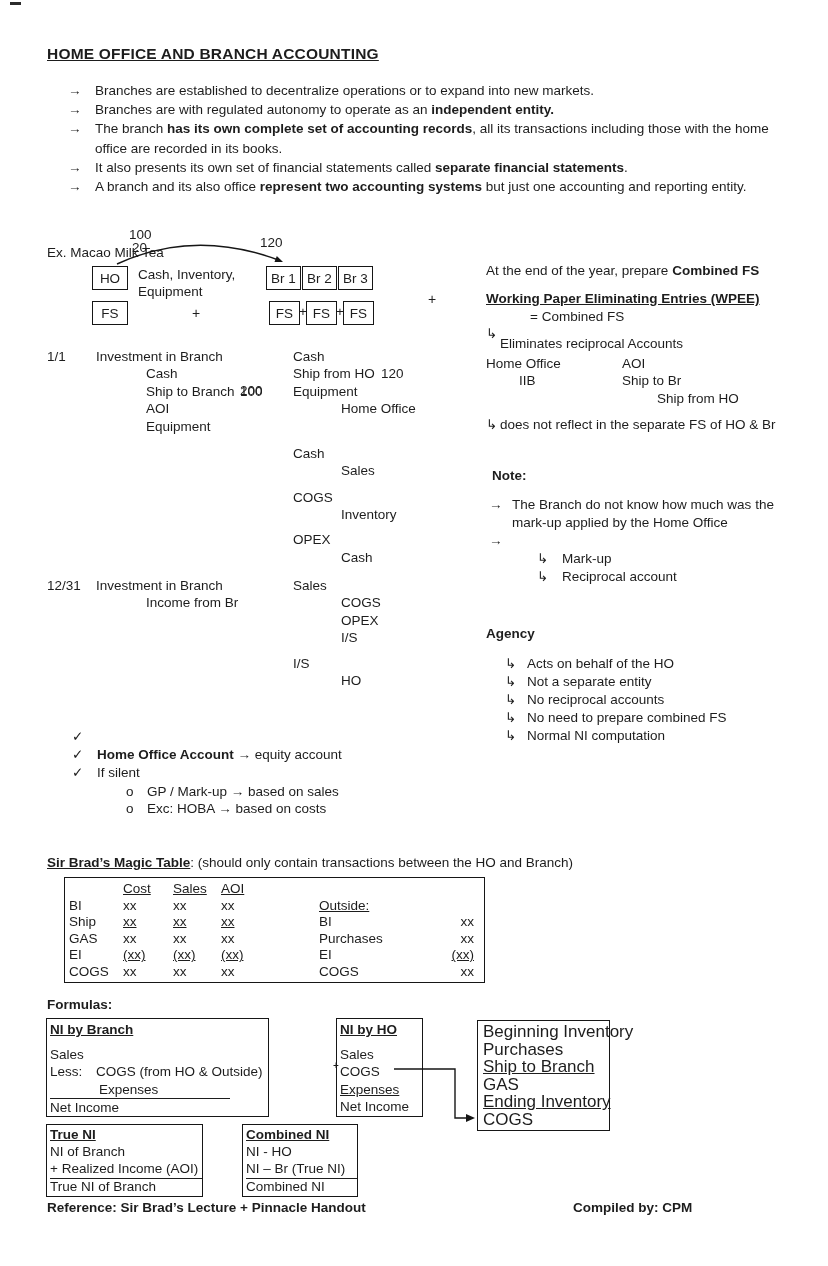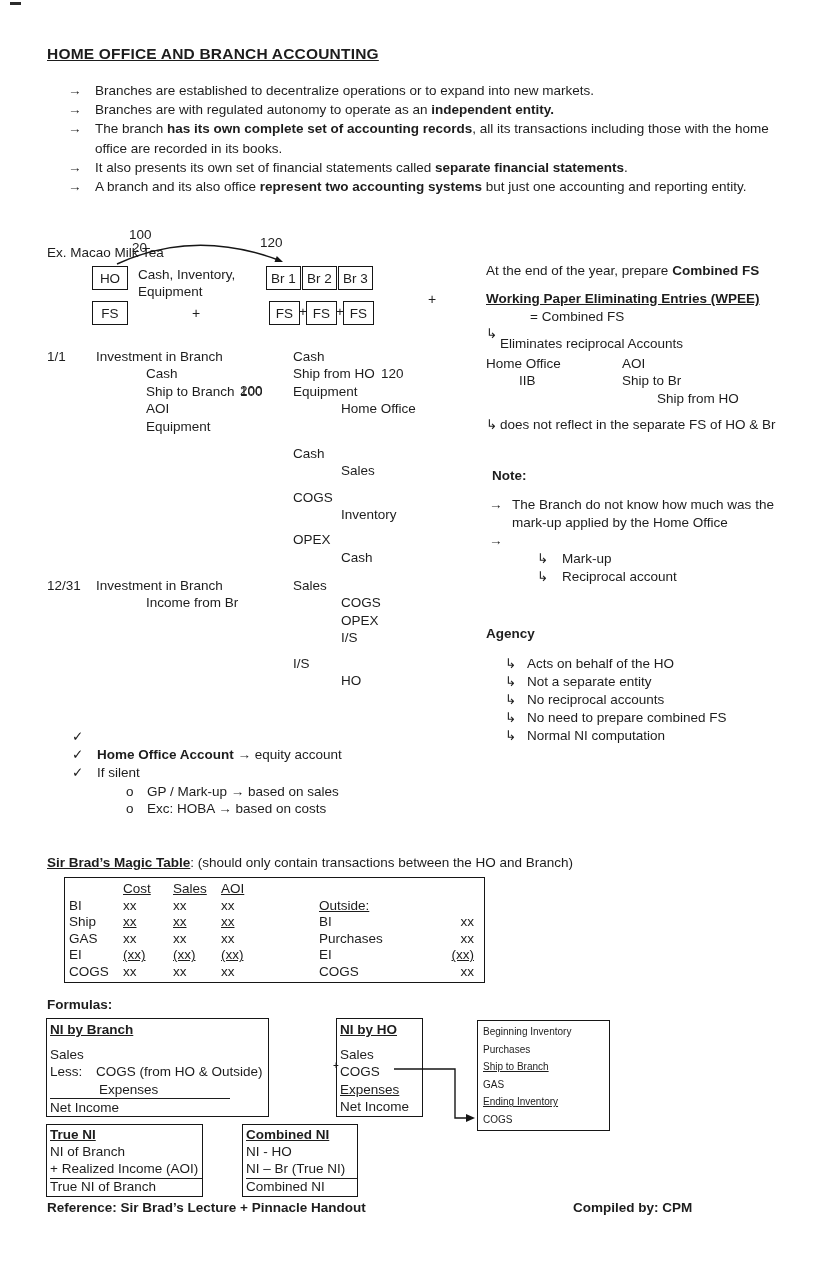--- a/index.html
+++ b/index.html
@@ -16,21 +16,21 @@
   .dbox { position:absolute; border:1.5px solid #161616; display:flex; align-items:center;
           justify-content:center; font-size:13.5px; background:#fff; }
   .box { position:absolute; border:1.5px solid #161616; background:#fff; }
   .mt-grid { display:grid; grid-template-columns:54px 50px 48px 98px 112px 1fr;
              font-size:13.5px; line-height:16.6px; padding:3px 0 0 4px; }
   .amt { text-align:right; padding-right:10px; }
   .fb-title { font-weight:bold; text-decoration:underline; font-size:13.5px; margin:3px 0 9px 3px; }
   .fb-line { font-size:13.5px; line-height:17.4px; margin-left:3px; white-space:nowrap; }
   .less-lbl { display:inline-block; width:46px; }
   .sumline { border-bottom:1.3px solid #1d1d1d; }
-  .cogs-line { font-size:10px; line-height:17.6px; white-space:nowrap; }
+  .cogs-line { font-size:17px; line-height:17.6px; white-space:nowrap; }
   .sn-line { font-size:13.5px; line-height:16.9px; white-space:nowrap; }
   svg { position:absolute; overflow:visible; }
 </style>
 </head>
 <body>
 
 <div class="page">
 
   <div style="position:absolute;left:10px;top:2px;width:11px;height:3px;background:#2b2b2b;"></div>
 

